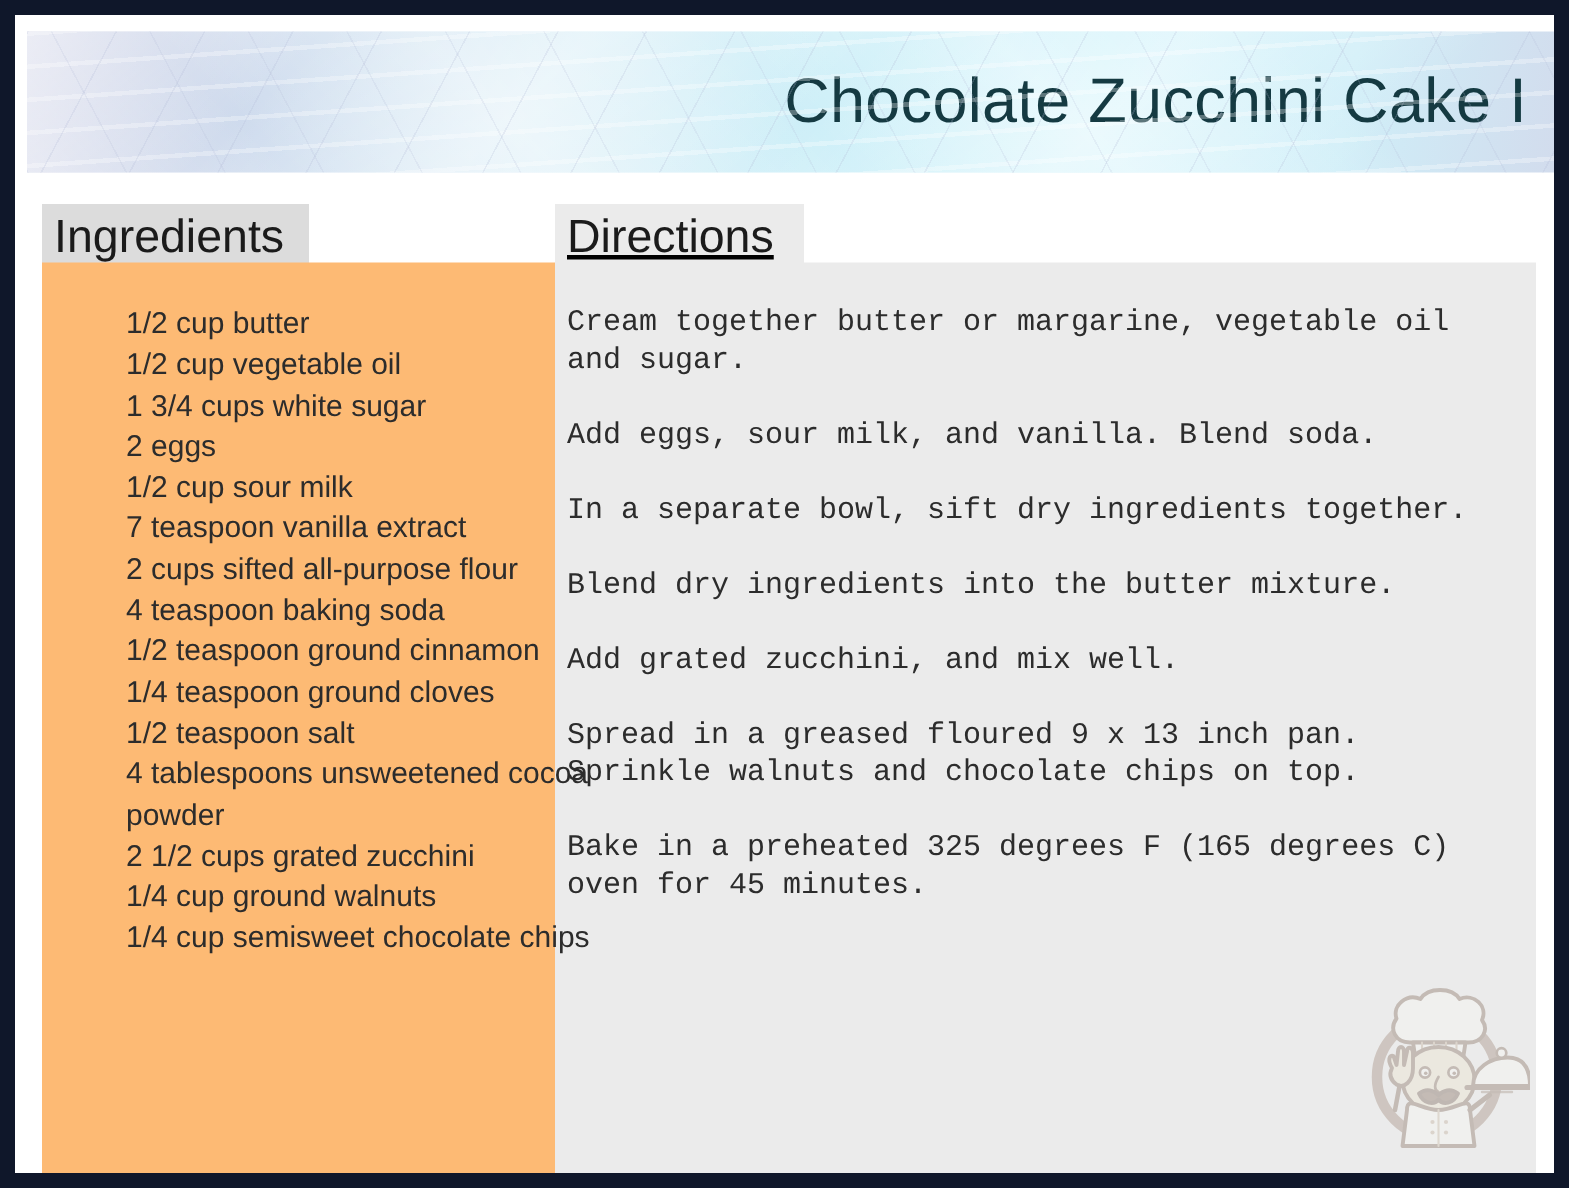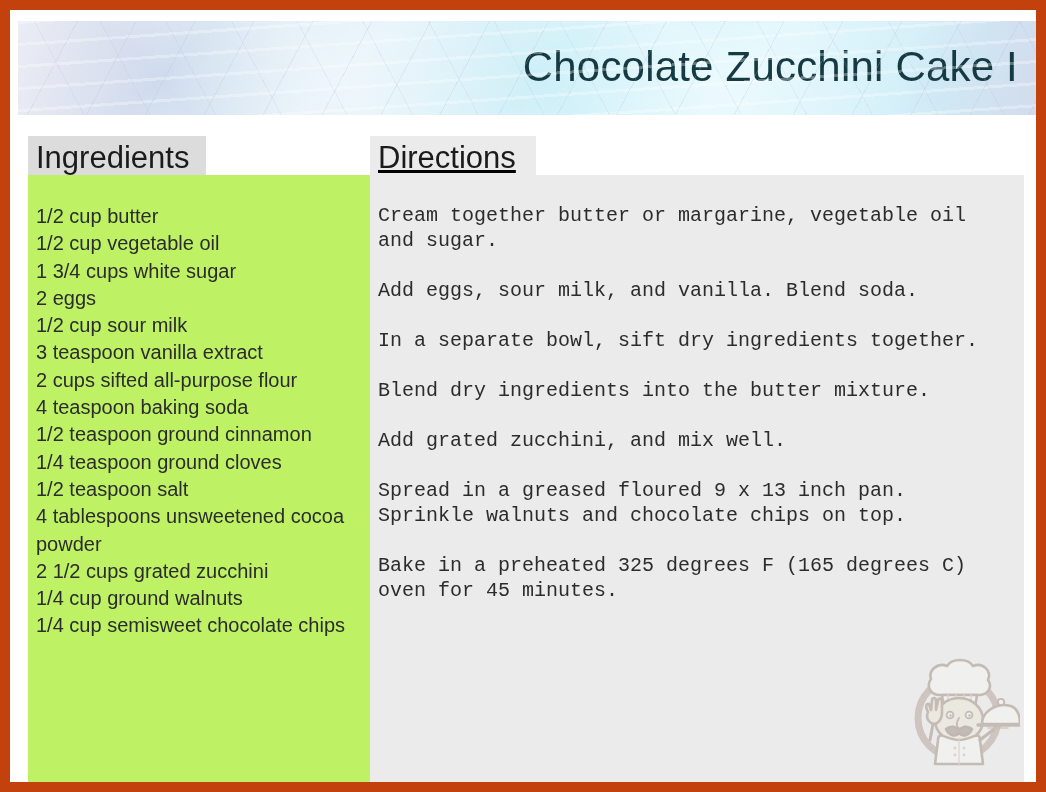--- a/index.html
+++ b/index.html
@@ -10,21 +10,21 @@
   body {
     font-family: "Liberation Sans", sans-serif;
   }
 
   #card {
     position: relative;
     width: 1046px;
     height: 792px;
     background: #ffffff;
     box-sizing: border-box;
-    border: 10px solid #c2410c;
+    border: 10px solid #0f172a;
     overflow: hidden;
   }
 
   
   #banner {
     position: absolute;
     left: 8px;
     top: 11px;
     width: 1018px;
     height: 94px;
@@ -70,21 +70,22 @@
   
   .panel {
     position: absolute;
     box-sizing: border-box;
   }
   #ingredients-panel {
     left: 18px;
     top: 165px;
     width: 391px;
     height: 615px;
-    background: #bef264;
+    background: #fdba74;
+    padding-left: 48px;
   }
   #directions-panel {
     left: 360px;
     top: 165px;
     width: 654px;
     height: 615px;
     background: #ebebeb;
     font-family: Liberation Mono, monospace;
   }
 
@@ -236,21 +237,21 @@
     <span class="section-title">Ingredients</span>
   </div>
   <div id="ingredients-panel" class="panel">
     <div class="panel-inner">
       <ul id="ingredients-list">
           <li>1/2 cup butter</li>
           <li>1/2 cup vegetable oil</li>
           <li>1 3/4 cups white sugar</li>
           <li>2 eggs</li>
           <li>1/2 cup sour milk</li>
-          <li>3 teaspoon vanilla extract</li>
+          <li>7 teaspoon vanilla extract</li>
           <li>2 cups sifted all-purpose flour</li>
           <li>4 teaspoon baking soda</li>
           <li>1/2 teaspoon ground cinnamon</li>
           <li>1/4 teaspoon ground cloves</li>
           <li>1/2 teaspoon salt</li>
           <li>4 tablespoons unsweetened cocoa powder</li>
           <li>2 1/2 cups grated zucchini</li>
           <li>1/4 cup ground walnuts</li>
           <li>1/4 cup semisweet chocolate chips</li>
         </ul>

